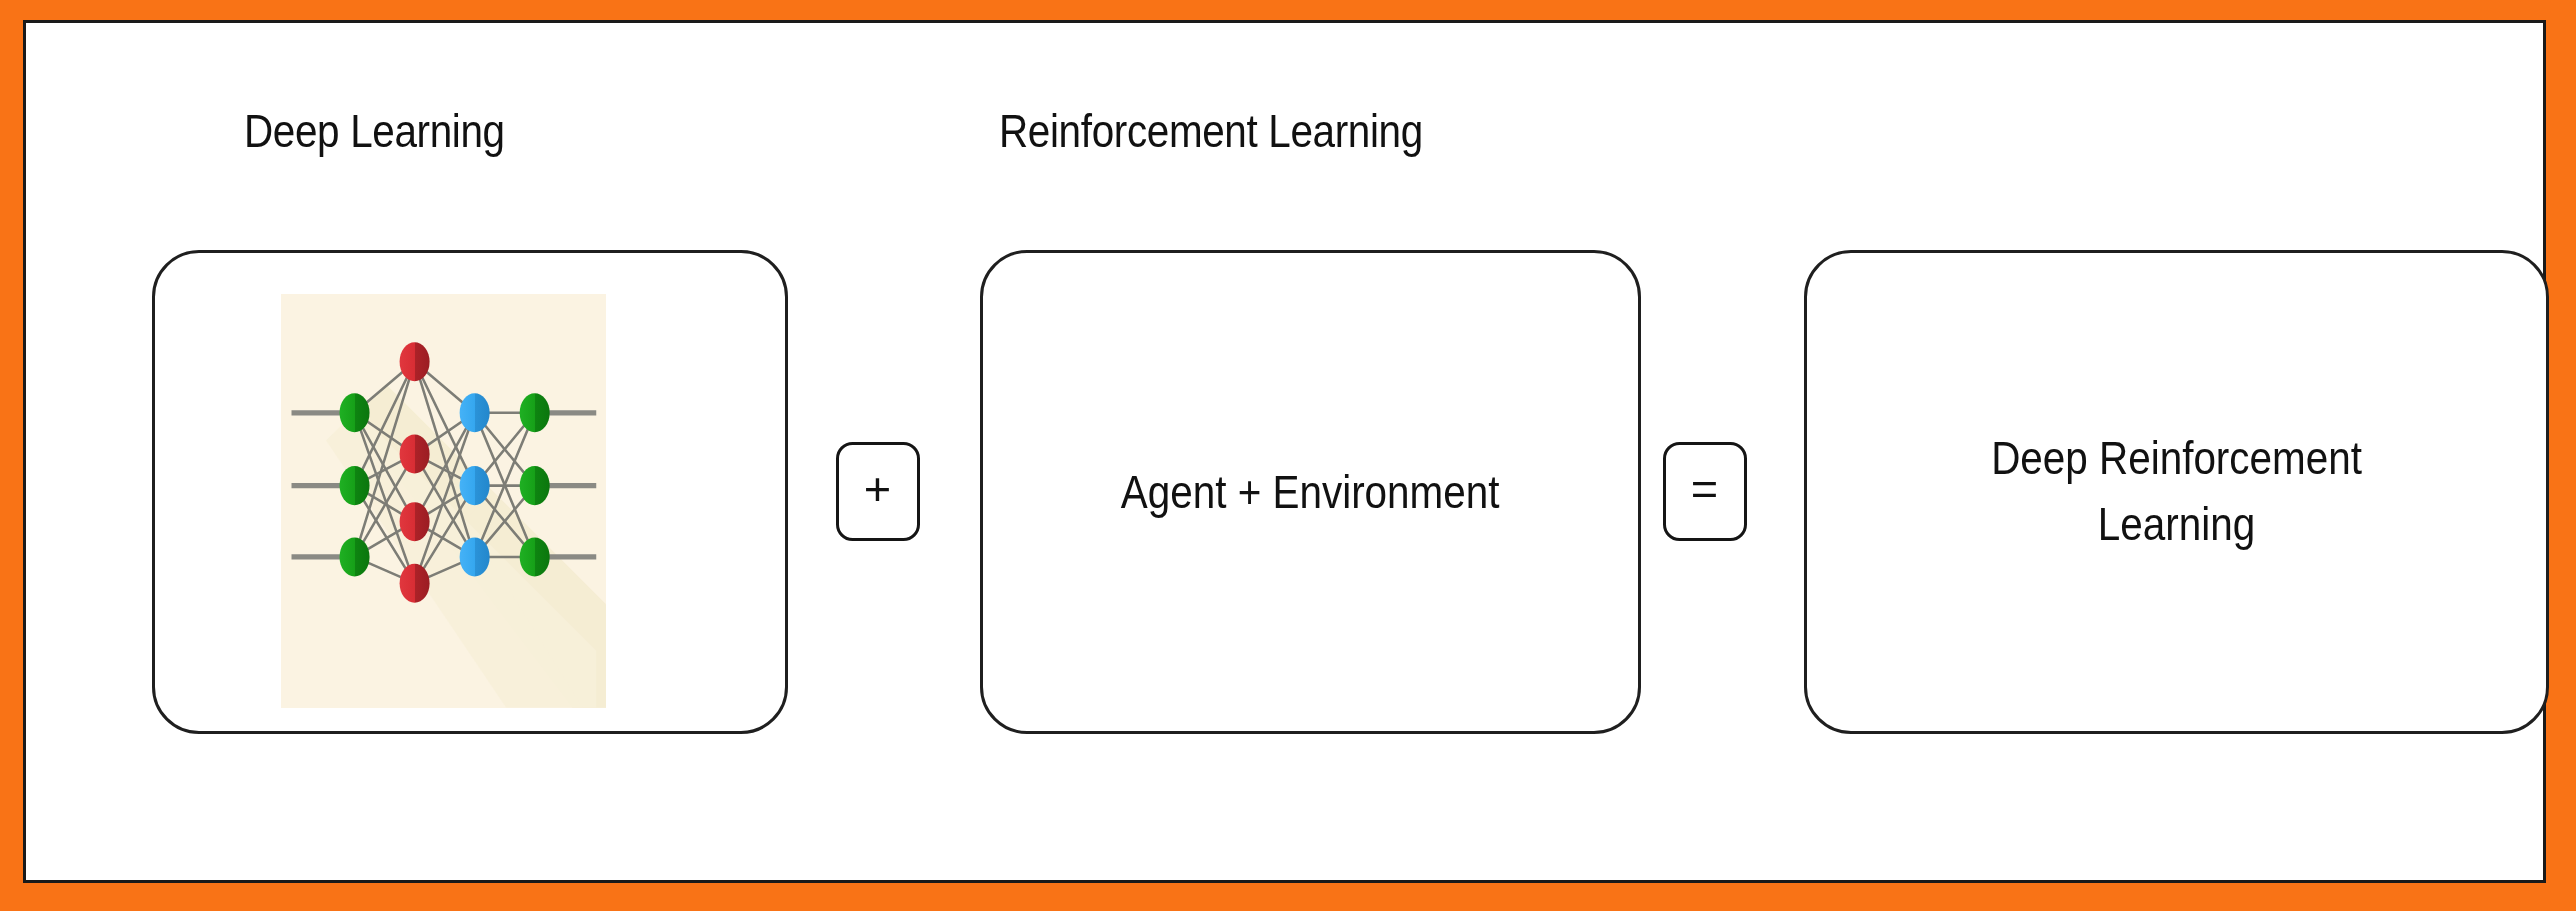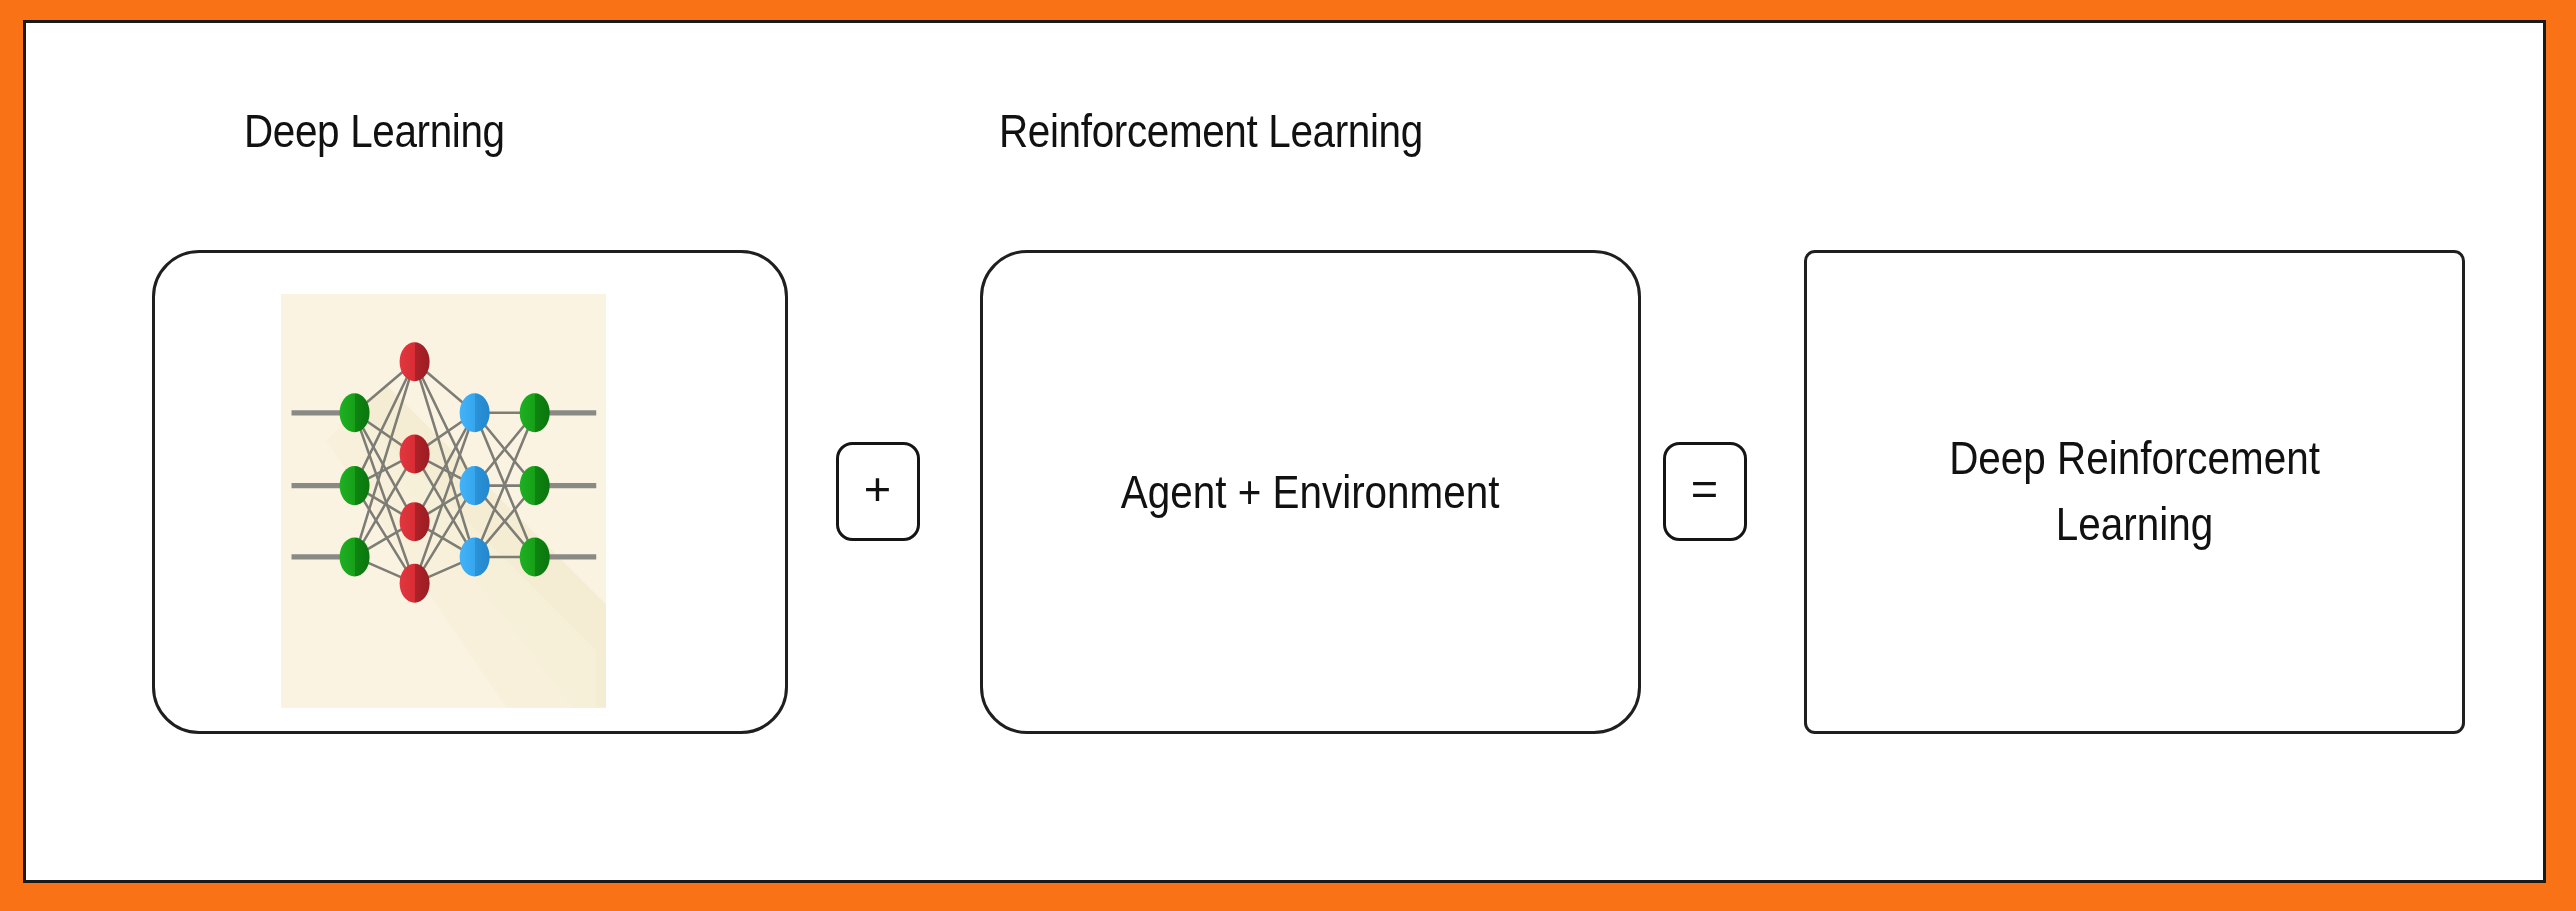--- a/index.html
+++ b/index.html
@@ -54,21 +54,21 @@
     position: absolute;
     top: 227px;
     height: 484px;
     border: 3px solid #1f1f1f;
     border-radius: 47px;
     background: #ffffff;
     box-sizing: border-box;
   }
   #card-dl   { left: 126px;  width: 636px; }
   #card-rl   { left: 940px; width: 661px; margin-left: 14px; }
-  #card-drl  { left: 1778px; width: 661px; border-radius: 11px; }
+  #card-drl  { left: 1778px; width: 745px; }
 
   .card-text {
     position: absolute;
     left: 0; right: 0;
     top: 50%;
     transform: translateY(-50%);
     text-align: center;
     font-size: 47px;
     line-height: 1.42;
     color: #111111;

